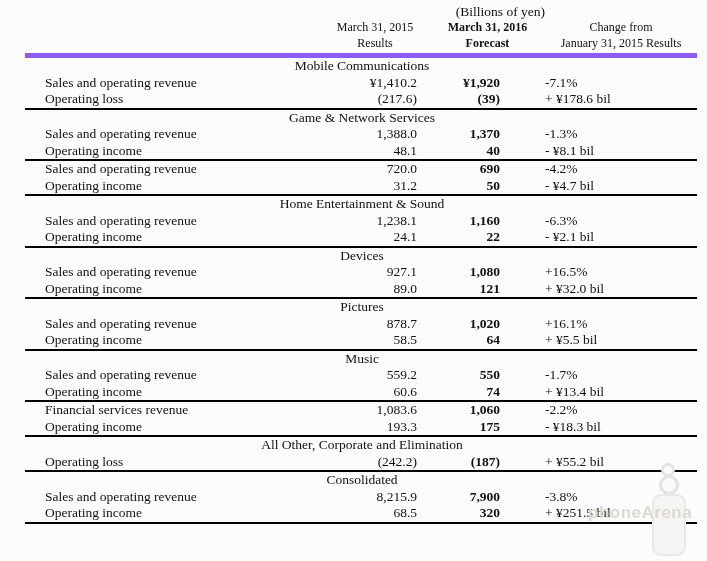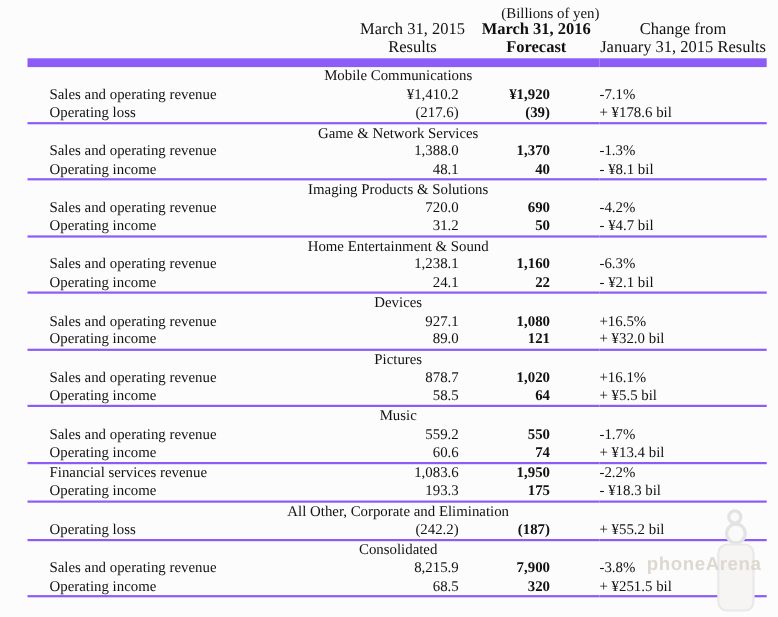--- a/index.html
+++ b/index.html
@@ -29,42 +29,42 @@
   col.c-results  { width: 110px; }
   col.c-forecast { width: 115px; }
   col.c-change   { width: 152px; }
 
   thead th {
     font-weight: normal;
     text-align: center;
     vertical-align: bottom;
     line-height: 15.5px;
     padding: 0 0 2px 0;
-    border-bottom: 8px solid #8b5cf6;
-    font-size: 15px;
+    border-bottom: 5px solid #8b5cf6;
+    font-size: 12px;
     white-space: nowrap;
   }
   thead th.bold { font-weight: bold; }
 
   tbody td {
     height: 16.5px;
     line-height: 16.5px;
     padding: 0;
     white-space: nowrap;
     overflow: hidden;
   }
   tr.section-header td {
     text-align: center;
     padding-left: 2px;
   }
   td.cell-label   { text-align: left; padding-left: 20px; }
   td.cell-results { text-align: right; padding-right: 13px; }
   td.cell-forecast{ text-align: right; padding-right: 45px; font-weight: bold; }
   td.cell-change  { }
-  tr.section-last td { border-bottom: 2px solid #8b5cf6; }
+  tr.section-last td { border-bottom: 2px solid #000000; }
 
   
   .watermark { position: absolute; left: 0; top: 0; width: 707px; height: 561px; pointer-events: none; }
   .wm-robot { position: absolute; left: 645px; top: 458px; }
   .wm-text {
     position: absolute; left: 588px; top: 503px;
     font-family: "Liberation Sans", sans-serif;
     font-size: 17px; font-weight: bold;
     color: #ddd8d0; letter-spacing: 0.5px;
     z-index: 3;
@@ -126,23 +126,20 @@
           <td class="cell-results">1,388.0</td>
           <td class="cell-forecast">1,370</td>
           <td class="cell-change">-1.3%</td>
         </tr>
         <tr class="section-last">
           <td class="cell-label">Operating income</td>
           <td class="cell-results">48.1</td>
           <td class="cell-forecast">40</td>
           <td class="cell-change">- ¥8.1 bil</td>
         </tr>
-        <tr class="section-header">
-          <td colspan="4">Imaging Products &amp; Solutions</td>
-        </tr>
         <tr>
           <td class="cell-label">Sales and operating revenue</td>
           <td class="cell-results">720.0</td>
           <td class="cell-forecast">690</td>
           <td class="cell-change">-4.2%</td>
         </tr>
         <tr class="section-last">
           <td class="cell-label">Operating income</td>
           <td class="cell-results">31.2</td>
           <td class="cell-forecast">50</td>
@@ -204,21 +201,21 @@
         </tr>
         <tr class="section-last">
           <td class="cell-label">Operating income</td>
           <td class="cell-results">60.6</td>
           <td class="cell-forecast">74</td>
           <td class="cell-change">+ ¥13.4 bil</td>
         </tr>
         <tr>
           <td class="cell-label">Financial services revenue</td>
           <td class="cell-results">1,083.6</td>
-          <td class="cell-forecast">1,950</td>
+          <td class="cell-forecast">1,060</td>
           <td class="cell-change">-2.2%</td>
         </tr>
         <tr class="section-last">
           <td class="cell-label">Operating income</td>
           <td class="cell-results">193.3</td>
           <td class="cell-forecast">175</td>
           <td class="cell-change">- ¥18.3 bil</td>
         </tr>
         <tr class="section-header">
           <td colspan="4">All Other, Corporate and Elimination</td>

